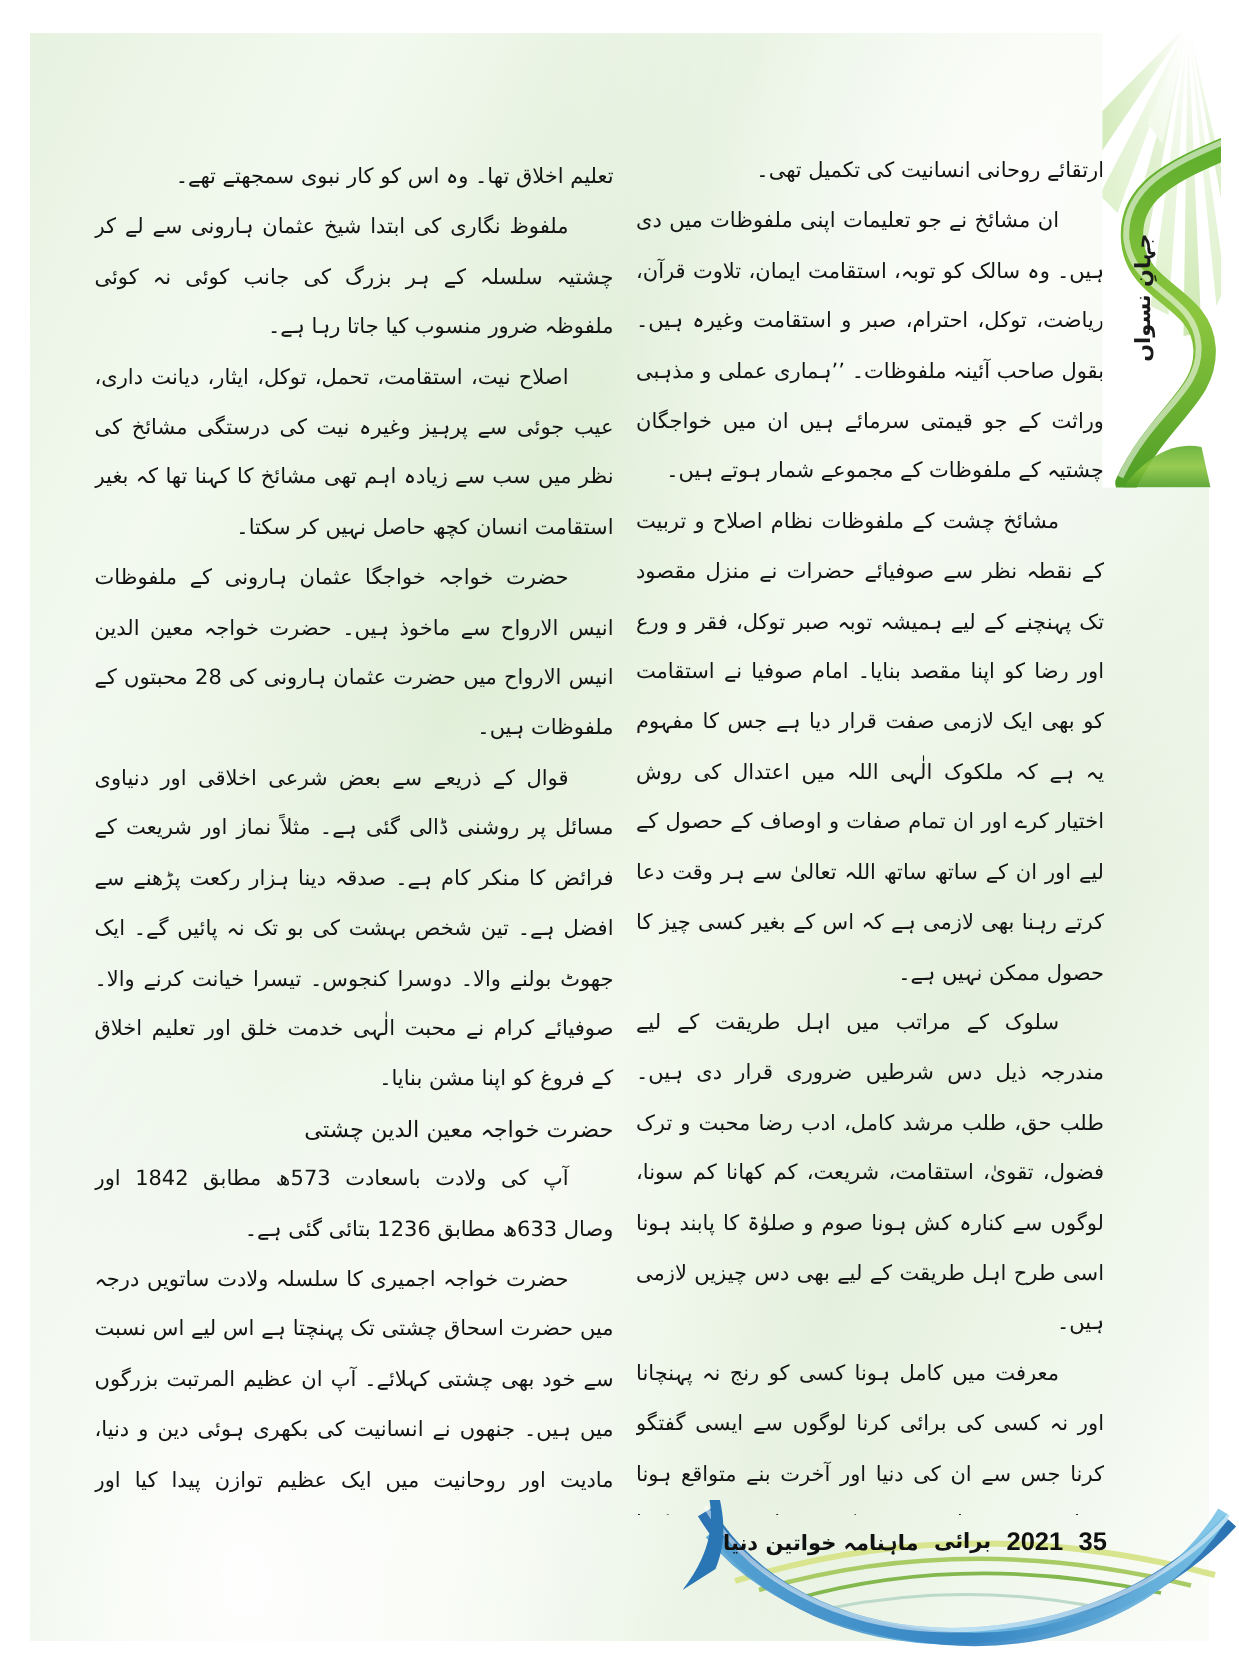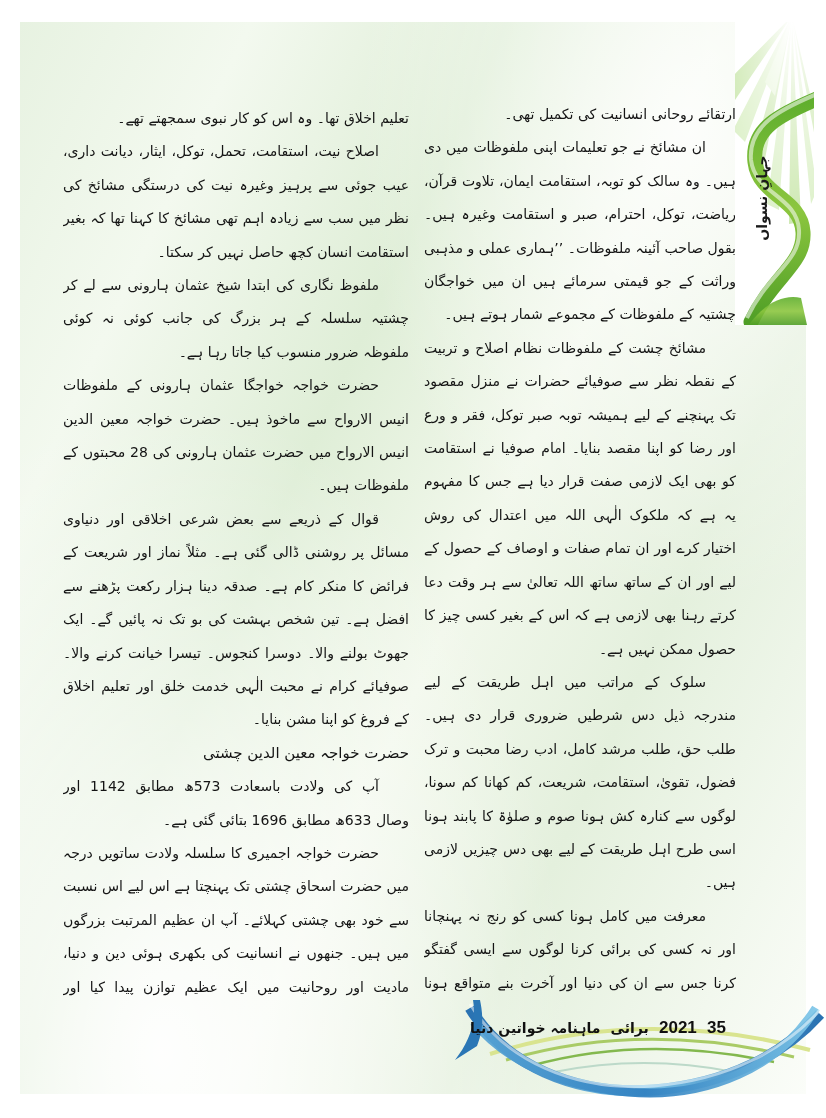--- a/index.html
+++ b/index.html
@@ -20,21 +20,21 @@
   .col h3{margin:0;font-size:15px;line-height:33.4px;font-weight:normal;text-indent:0;}
   
   .side-strip{position:absolute;left:735px;top:22px;width:79px;height:303px;background:#ffffff;}
   .side-strip svg{position:absolute;left:0;top:0;}
   .side-title{position:absolute;left:-28px;top:168px;width:110px;
       transform:rotate(-90deg);transform-origin:center;
       font-size:14px;font-weight:bold;color:#1a1a1a;text-align:center;direction:rtl;}
   
   .footer-wave{position:absolute;left:462px;top:1002px;width:364px;height:106px;}
   .footer-flag{position:absolute;left:455px;top:1000px;width:42px;height:62px;}
-  .footer-row{position:absolute;left:470px;top:1012px;width:256px;height:32px;
+  .footer-row{position:absolute;left:482px;top:1012px;width:256px;height:32px;
       display:flex;direction:ltr;align-items:center;justify-content:space-between;z-index:5;}
   .footer-row .urdu{font-size:14px;font-weight:bold;direction:rtl;color:#101010;}
   .footer-row .num{font-family:"Liberation Sans",sans-serif;font-size:17px;font-weight:bold;color:#101010;text-align:right;}
 </style>
 </head>
 <body>
 
 <div class="page">
 
   <div class="content-bg"></div>
@@ -43,26 +43,26 @@
     <p class="flush">ارتقائے روحانی انسانیت کی تکمیل تھی۔</p>
     <p>ان مشائخ نے جو تعلیمات اپنی ملفوظات میں دی ہیں۔ وہ سالک کو توبہ، استقامت ایمان، تلاوت قرآن، ریاضت، توکل، احترام، صبر و استقامت وغیرہ ہیں۔ بقول صاحب آئینہ ملفوظات۔ ’’ہماری عملی و مذہبی وراثت کے جو قیمتی سرمائے ہیں ان میں خواجگان چشتیہ کے ملفوظات کے مجموعے شمار ہوتے ہیں۔</p>
     <p>مشائخ چشت کے ملفوظات نظام اصلاح و تربیت کے نقطہ نظر سے صوفیائے حضرات نے منزل مقصود تک پہنچنے کے لیے ہمیشہ توبہ صبر توکل، فقر و ورع اور رضا کو اپنا مقصد بنایا۔ امام صوفیا نے استقامت کو بھی ایک لازمی صفت قرار دیا ہے جس کا مفہوم یہ ہے کہ ملکوک الٰہی اللہ میں اعتدال کی روش اختیار کرے اور ان تمام صفات و اوصاف کے حصول کے لیے اور ان کے ساتھ ساتھ اللہ تعالیٰ سے ہر وقت دعا کرتے رہنا بھی لازمی ہے کہ اس کے بغیر کسی چیز کا حصول ممکن نہیں ہے۔</p>
     <p>سلوک کے مراتب میں اہل طریقت کے لیے مندرجہ ذیل دس شرطیں ضروری قرار دی ہیں۔ طلب حق، طلب مرشد کامل، ادب رضا محبت و ترک فضول، تقویٰ، استقامت، شریعت، کم کھانا کم سونا، لوگوں سے کنارہ کش ہونا صوم و صلوٰۃ کا پابند ہونا اسی طرح اہل طریقت کے لیے بھی دس چیزیں لازمی ہیں۔</p>
     <p>معرفت میں کامل ہونا کسی کو رنج نہ پہنچانا اور نہ کسی کی برائی کرنا لوگوں سے ایسی گفتگو کرنا جس سے ان کی دنیا اور آخرت بنے متواقع ہونا عزلت نشیں ہونا ہر شخص کو عزیز اور محبوب رکھنا اور اپنے کو سب سے حقیر اور کمتر سمجھنا۔ رضا و تسلیم کو راہ دینا ہر درد میں تکلیف میں صبر و تحمل کرنا نذر و نیاز اور توکل پسند ہونا۔</p>
 
   </div>
 
   <div class="col col-left">
     <p class="flush">تعلیم اخلاق تھا۔ وہ اس کو کار نبوی سمجھتے تھے۔</p>
+    <p>ملفوظ نگاری کی ابتدا شیخ عثمان ہارونی سے لے کر چشتیہ سلسلہ کے ہر بزرگ کی جانب کوئی نہ کوئی ملفوظہ ضرور منسوب کیا جاتا رہا ہے۔</p>
     <p>اصلاح نیت، استقامت، تحمل، توکل، ایثار، دیانت داری، عیب جوئی سے پرہیز وغیرہ نیت کی درستگی مشائخ کی نظر میں سب سے زیادہ اہم تھی مشائخ کا کہنا تھا کہ بغیر استقامت انسان کچھ حاصل نہیں کر سکتا۔</p>
-    <p>ملفوظ نگاری کی ابتدا شیخ عثمان ہارونی سے لے کر چشتیہ سلسلہ کے ہر بزرگ کی جانب کوئی نہ کوئی ملفوظہ ضرور منسوب کیا جاتا رہا ہے۔</p>
     <p>حضرت خواجہ خواجگا عثمان ہارونی کے ملفوظات انیس الارواح سے ماخوذ ہیں۔ حضرت خواجہ معین الدین انیس الارواح میں حضرت عثمان ہارونی کی 28 محبتوں کے ملفوظات ہیں۔</p>
     <p>قوال کے ذریعے سے بعض شرعی اخلاقی اور دنیاوی مسائل پر روشنی ڈالی گئی ہے۔ مثلاً نماز اور شریعت کے فرائض کا منکر کام ہے۔ صدقہ دینا ہزار رکعت پڑھنے سے افضل ہے۔ تین شخص بہشت کی بو تک نہ پائیں گے۔ ایک جھوٹ بولنے والا۔ دوسرا کنجوس۔ تیسرا خیانت کرنے والا۔ صوفیائے کرام نے محبت الٰہی خدمت خلق اور تعلیم اخلاق کے فروغ کو اپنا مشن بنایا۔</p>
     <h3>حضرت خواجہ معین الدین چشتی</h3>
-    <p>آپ کی ولادت باسعادت 573ھ مطابق 1142 اور وصال 633ھ مطابق 1696 بتائی گئی ہے۔</p>
+    <p>آپ کی ولادت باسعادت 573ھ مطابق 1842 اور وصال 633ھ مطابق 1236 بتائی گئی ہے۔</p>
     <p>حضرت خواجہ اجمیری کا سلسلہ ولادت ساتویں درجہ میں حضرت اسحاق چشتی تک پہنچتا ہے اس لیے اس نسبت سے خود بھی چشتی کہلائے۔ آپ ان عظیم المرتبت بزرگوں میں ہیں۔ جنھوں نے انسانیت کی بکھری ہوئی دین و دنیا، مادیت اور روحانیت میں ایک عظیم توازن پیدا کیا اور معاشرے میں حسن اخلاق تبلیغ دین اور اشاعت اسلام کی شمع روشن کی اور انسانیت کا درس دیا آپ نے رشد و ہدایت کا جو درس دیا وہ ہماری تاریخ کا جلی عنوان ہے۔</p>
 
   </div>
 
   <div class="side-strip">
     <svg width="79" height="303" viewBox="0 0 79 303">
       <defs>
         <linearGradient id="gg" x1="0" y1="0" x2="0" y2="1">
           <stop offset="0" stop-color="#5fae2d"></stop>
             <stop offset="0.5" stop-color="#8cc63f"></stop>

